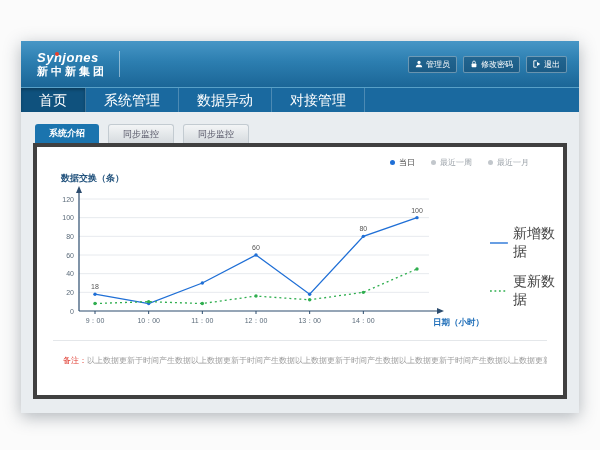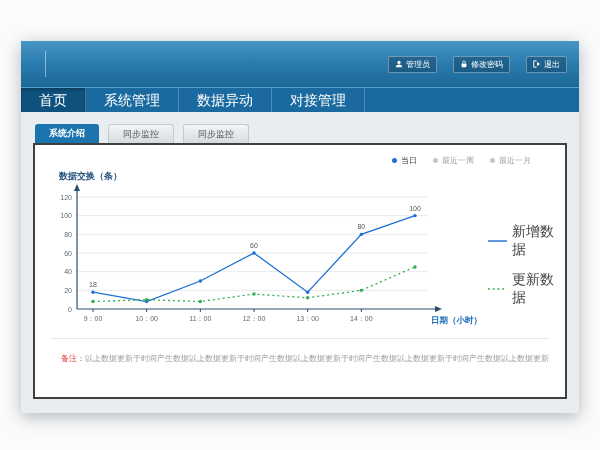--- a/index.html
+++ b/index.html
@@ -13,41 +13,41 @@
   
   .header { height:46px; background:linear-gradient(180deg,#4796c6 0%,#2c7eb0 45%,#1b6697 100%);
     display:flex; align-items:center; padding:0 12px; position:relative; }
   .logo { position:relative; line-height:1.1; padding-left:4px; }
   .brand { color:#fff; font-size:13px; font-weight:bold; font-style:italic; letter-spacing:.5px; }
   .brand-dot { position:absolute; top:1px; left:22px; width:4px; height:4px;
     background:#e8402d; border-radius:50%; }
   .company { color:#fff; font-size:11px; font-weight:bold; letter-spacing:3px; }
   .vdiv { width:1px; height:26px; background:rgba(255,255,255,.45); margin:0 12px; }
   .app-title { color:#fff; font-size:14px; letter-spacing:2px; }
-  .actions { margin-left:auto; display:flex; gap:16px; }
+  .actions { margin-left:auto; display:flex; gap:6px; }
   .hbtn { display:flex; align-items:center; gap:3px; background:rgba(8,45,75,.35);
     border:1px solid rgba(255,255,255,.35); border-radius:2px; color:#fff;
     font-size:8px; padding:2px 6px; cursor:pointer; }
   .hicon svg { display:block; width:8px; height:8px; fill:#fff; }
 
   
   .nav { height:25px; background:#1a699f; border-top:1px solid #58a0c7; display:flex; }
   .nav-item { line-height:24px; padding:0 18px; color:#fff; font-size:14px;
     border-right:1px solid rgba(255,255,255,.22); cursor:pointer; }
   .nav-item.active { background:#0f517d; box-shadow:inset 0 2px 3px rgba(0,0,0,.25); }
 
   
   .content { position:absolute; top:71px; left:0; right:0; bottom:0; padding:12px 12px 0; }
   .tabs { height:19px; display:flex; gap:9px; padding-left:2px; }
   .tab { font-size:9px; line-height:18px; padding:0 14px; border-radius:3px 3px 0 0; cursor:pointer; }
   .tab.active { background:#1b74ae; color:#fff; font-weight:bold; }
   .tab.inactive { background:linear-gradient(#f3f5f6,#d6dbdf); color:#556;
     border:1px solid #c3cbd1; border-bottom:none; }
 
-  .panel { position:relative; background:#fff; border:2px solid #404040;
+  .panel { position:relative; background:#fff; border:4px solid #404040;
     height:256px; }
 
   .filters { display:flex; justify-content:flex-end; gap:16px; padding:10px 34px 0 0; }
   .filter { display:flex; align-items:center; gap:4px; font-size:8px; color:#9aa1a8; cursor:pointer; }
   .filter.on { color:#444; }
   .fdot { width:5px; height:5px; border-radius:50%; background:#c2c7cc; }
   .filter.on .fdot { background:#1f6fd6; }
 
   .ylabel { margin:4px 0 0 24px; font-size:9px; font-weight:bold; color:#24547e; }
 
@@ -65,20 +65,25 @@
     font-size:8px; color:#9b9b9b; text-align:center; white-space:nowrap; overflow:hidden; }
   .note-label { color:#e03c31; }
 </style>
 </head>
 <body>
 
 <div class="stage">
   <div class="window">
 
     <div class="header">
+      <div class="logo">
+        <div class="brand">Synjones</div>
+        <span class="brand-dot"></span>
+        <div class="company">新中新集团</div>
+      </div>
       <div class="vdiv"></div>
       <div class="actions">
         <div class="hbtn">
           <span class="hicon">
             <svg viewBox="0 0 10 10">
                 <circle cx="5" cy="3" r="2"></circle>
                 <path d="M1 9c0-2.2 1.8-3.4 4-3.4S9 6.8 9 9z"></path>
               </svg>
           </span>
           <span>管理员</span>

